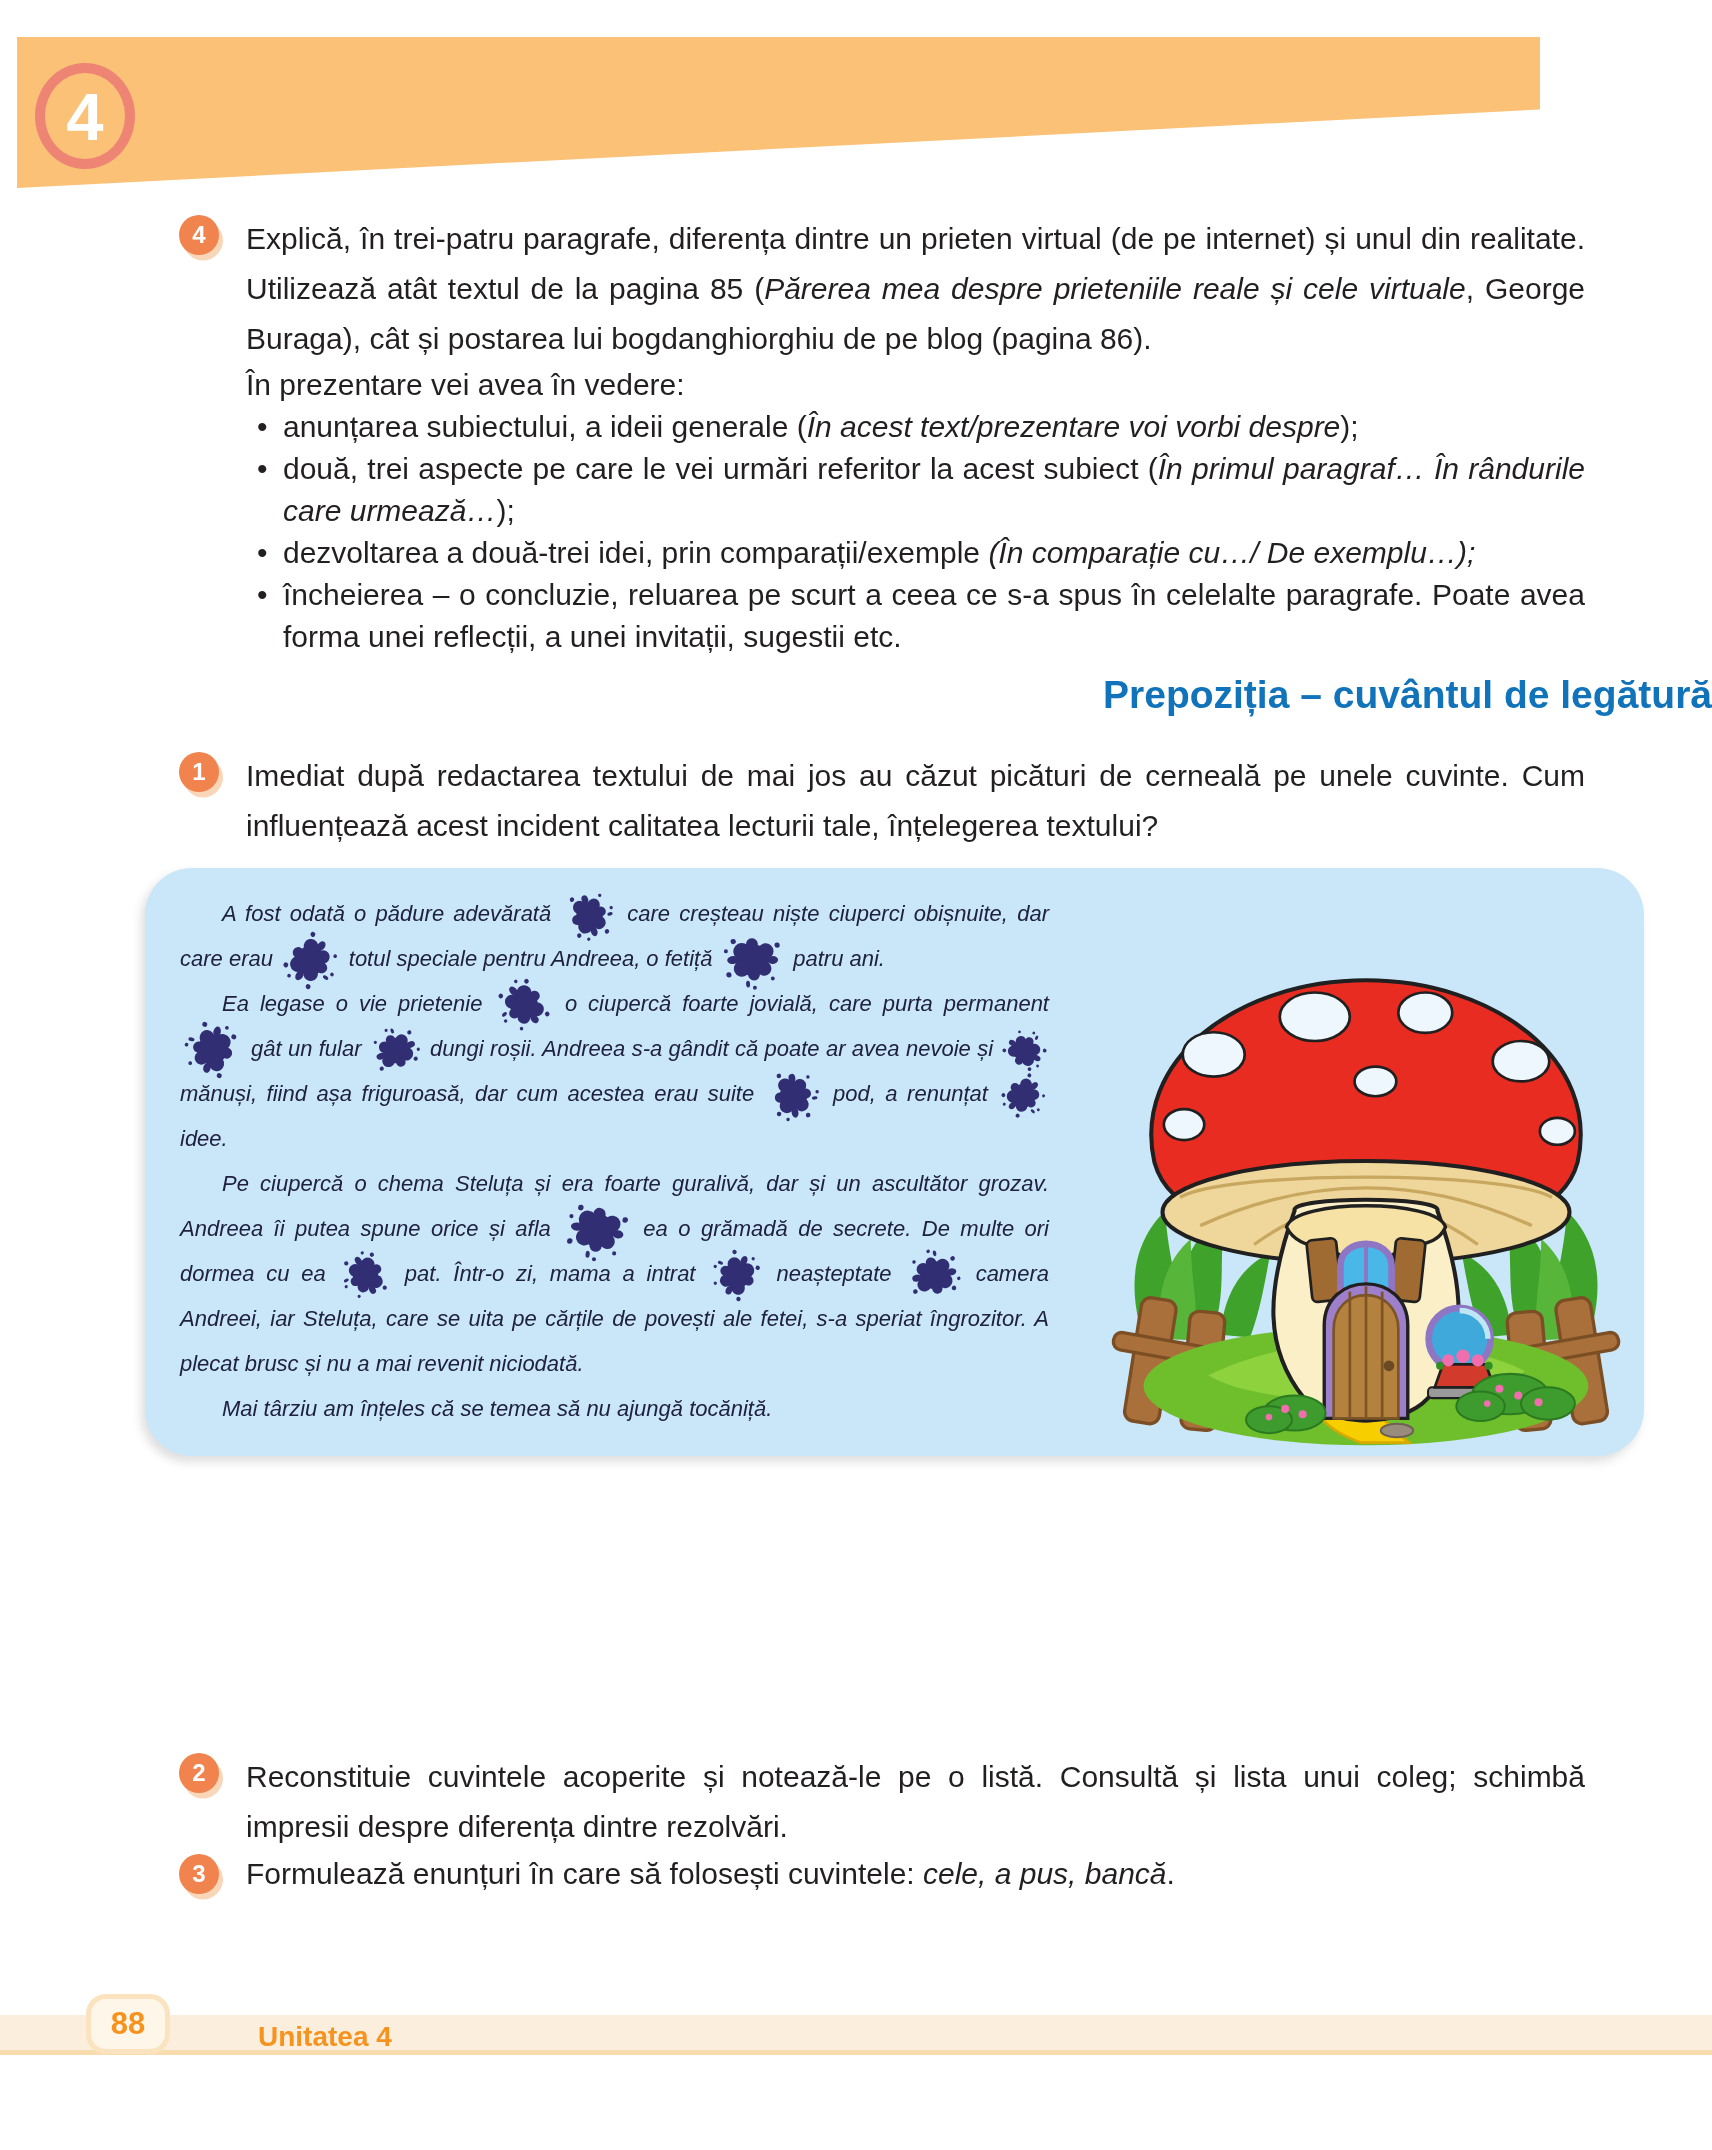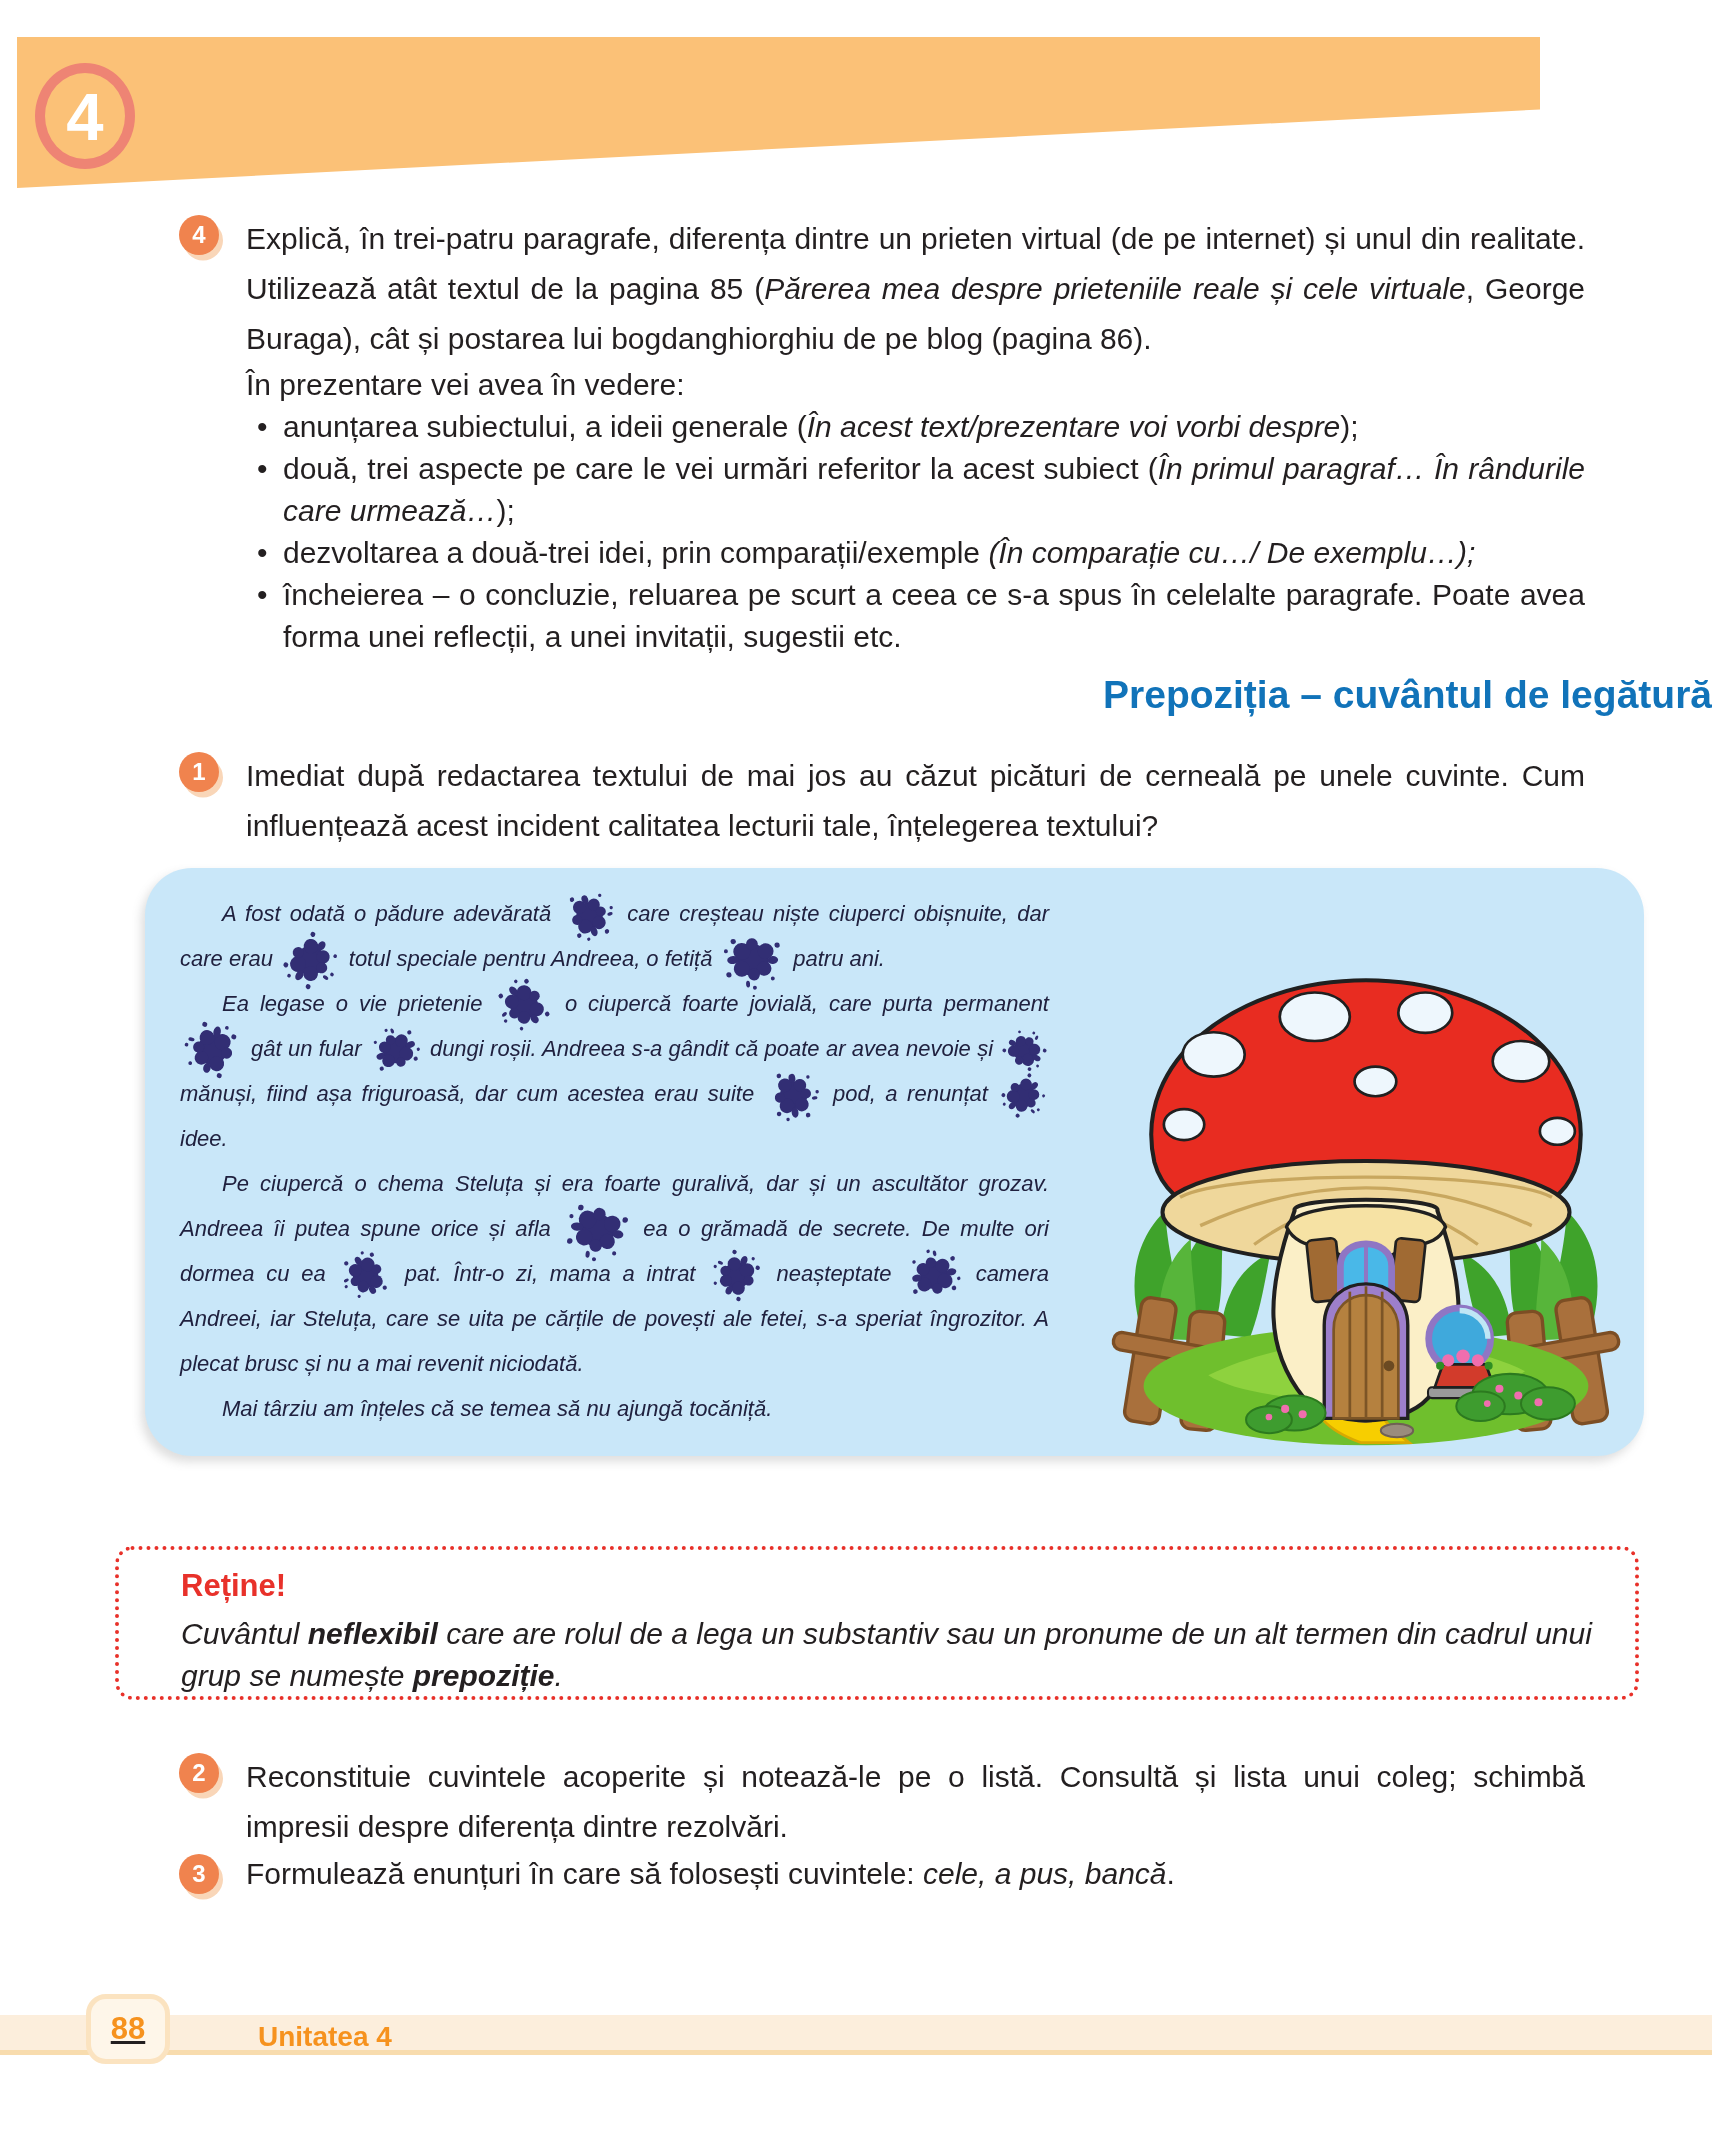--- a/index.html
+++ b/index.html
@@ -40,23 +40,23 @@
 
   
   .retine{position:absolute;left:115px;top:1546px;width:1524px;height:154px;border:4.7px dotted #e8312a;
           border-radius:17.5px;box-sizing:border-box;padding:17.5px 40px 13.5px 62px;}
   .retine-title{color:#e8312a;font-weight:bold;font-size:31px;margin-bottom:9.4px;}
   .retine-text{font-style:italic;font-size:30px;line-height:42px;color:#231f20;}
 
   
   .footer-strip{position:absolute;left:0;top:2015px;width:1712px;height:35px;background:#fceedc;
                 border-bottom:5.4px solid #f8dcae;}
-  .page-badge{position:absolute;left:86px;top:1994px;width:84px;height:70px;background:#fef6e9;
+  .page-badge{position:absolute;left:86px;top:1994px;width:84px;height:60px;background:#fef6e9;
               border:5.4px solid #fbe3c0;border-radius:20px;box-sizing:border-box;
-              display:flex;align-items:center;justify-content:center;text-decoration:underline;}
+              display:flex;align-items:center;justify-content:center;}
   .page-badge span{color:#f6921e;font-weight:bold;font-size:31px;}
   .unit-label{position:absolute;left:258px;top:2021px;color:#f6921e;font-weight:bold;font-size:28px;}
 
   i{font-style:italic;} b{font-weight:bold;}
 </style>
 </head>
 <body>
 
 <div id="page">
 
@@ -451,24 +451,20 @@
             <circle cx="262" cy="696" r="5"></circle>
           <circle cx="604" cy="654" r="6"></circle>
             <circle cx="632" cy="664" r="6"></circle>
             <circle cx="662" cy="674" r="6"></circle>
             <circle cx="586" cy="676" r="5"></circle>
         </g>
       </g>
     </svg>
   </div>
 
-  <div class="retine">
-    <div class="retine-title">Reține!</div>
-    <div class="retine-text"><i>Cuvântul </i><b><i>neflexibil</i></b><i> care are rolul de a lega un substantiv sau un pronume de un alt termen din cadrul unui grup se numește </i><b><i>prepoziție</i></b><i>.</i></div>
-  </div>
 
   <div class="row" style="top:1752px;">
     <div class="badge">
       <span>2</span>
     </div>
     <div class="ex-text">Reconstituie cuvintele acoperite și notează-le pe o listă. Consultă și lista unui coleg; schimbă impresii despre diferența dintre rezolvări.</div>
   </div>
 
   <div class="row" style="top:1853px;">
     <div class="badge">

